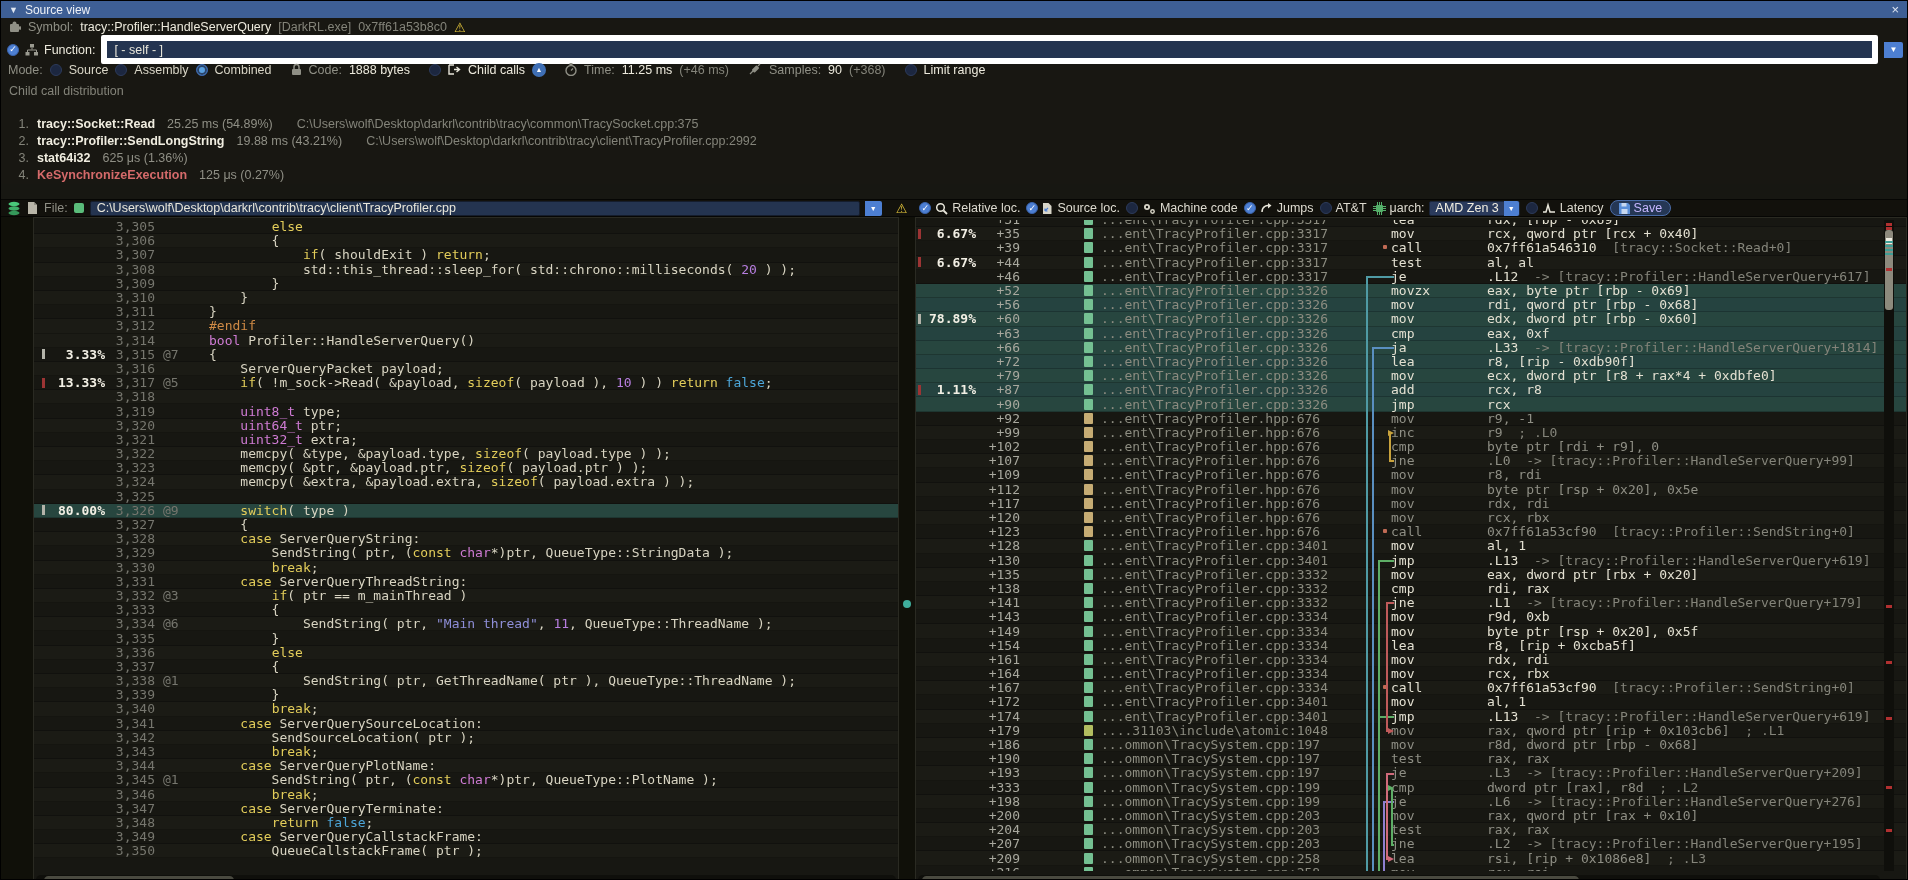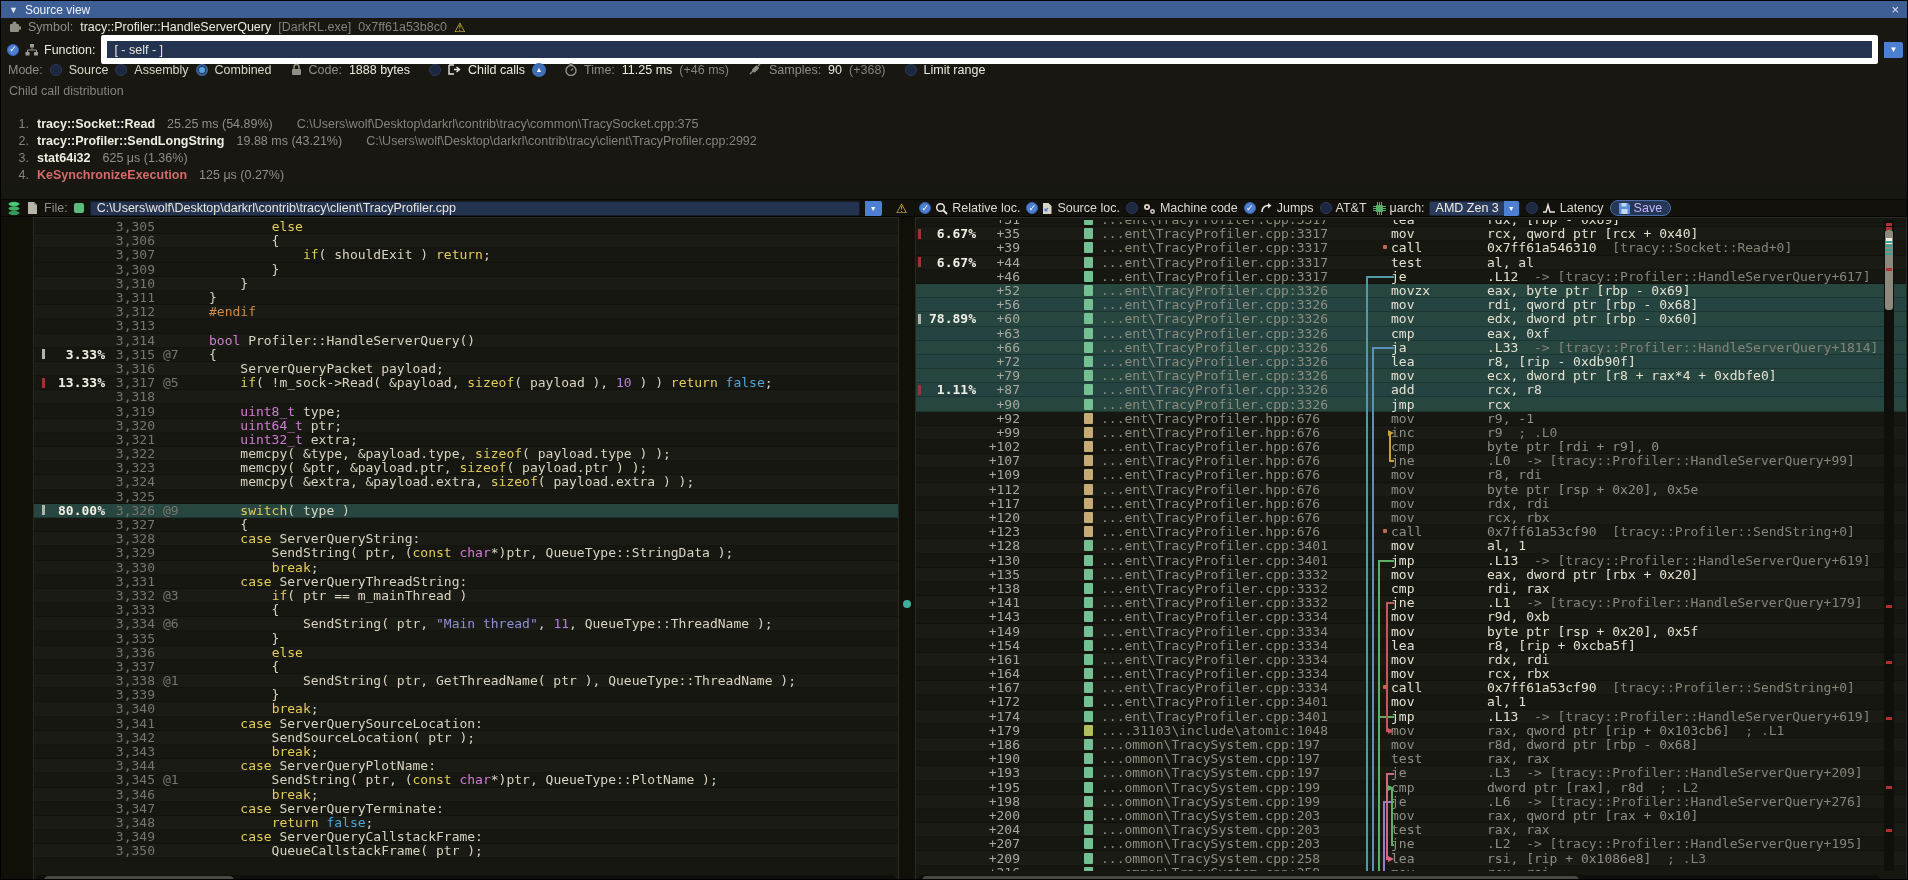--- a/index.html
+++ b/index.html
@@ -354,25 +354,25 @@
   </span>
 </div>
 
 <div class="main">
   <div class="pane pane-left">
     <div class="rows-clip">
       <div id="src-rows">
           <div class="s-row mono"><span class="s-bar"></span><span class="s-pct"></span><span class="s-num">3,305</span><span class="s-at"></span><span class="s-code"><span class="tk-d">        </span><span class="tk-k">else</span></span></div>
           <div class="s-row mono alt"><span class="s-bar"></span><span class="s-pct"></span><span class="s-num">3,306</span><span class="s-at"></span><span class="s-code"><span class="tk-d">        {</span></span></div>
           <div class="s-row mono"><span class="s-bar"></span><span class="s-pct"></span><span class="s-num">3,307</span><span class="s-at"></span><span class="s-code"><span class="tk-d">            </span><span class="tk-k">if</span><span class="tk-d">( shouldExit ) </span><span class="tk-k">return</span><span class="tk-d">;</span></span></div>
+          <div class="s-row mono alt"><span class="s-bar"></span><span class="s-pct"></span><span class="s-num">3,308</span><span class="s-at"></span><span class="s-code"><span class="tk-d">            std::this_thread::sleep_for( std::chrono::milliseconds( </span><span class="tk-n">20</span><span class="tk-d"> ) );</span></span></div>
           <div class="s-row mono"><span class="s-bar"></span><span class="s-pct"></span><span class="s-num">3,309</span><span class="s-at"></span><span class="s-code"><span class="tk-d">        }</span></span></div>
           <div class="s-row mono alt"><span class="s-bar"></span><span class="s-pct"></span><span class="s-num">3,310</span><span class="s-at"></span><span class="s-code"><span class="tk-d">    }</span></span></div>
           <div class="s-row mono"><span class="s-bar"></span><span class="s-pct"></span><span class="s-num">3,311</span><span class="s-at"></span><span class="s-code"><span class="tk-d">}</span></span></div>
           <div class="s-row mono alt"><span class="s-bar"></span><span class="s-pct"></span><span class="s-num">3,312</span><span class="s-at"></span><span class="s-code"><span class="tk-p">#endif</span></span></div>
-          <div class="s-row mono"><span class="s-bar"></span><span class="s-pct"></span><span class="s-num">3,313</span><span class="s-at"></span><span class="s-code"></span></div>
           <div class="s-row mono alt"><span class="s-bar"></span><span class="s-pct"></span><span class="s-num">3,314</span><span class="s-at"></span><span class="s-code"><span class="tk-t">bool</span><span class="tk-d"> Profiler::HandleServerQuery()</span></span></div>
           <div class="s-row mono"><span class="s-bar bar-g"></span><span class="s-pct">3.33%</span><span class="s-num">3,315</span><span class="s-at">@7</span><span class="s-code"><span class="tk-d">{</span></span></div>
           <div class="s-row mono alt"><span class="s-bar"></span><span class="s-pct"></span><span class="s-num">3,316</span><span class="s-at"></span><span class="s-code"><span class="tk-d">    ServerQueryPacket payload;</span></span></div>
           <div class="s-row mono"><span class="s-bar bar-r"></span><span class="s-pct">13.33%</span><span class="s-num">3,317</span><span class="s-at">@5</span><span class="s-code"><span class="tk-d">    </span><span class="tk-k">if</span><span class="tk-d">( !m_sock-&gt;Read( &amp;payload, </span><span class="tk-k">sizeof</span><span class="tk-d">( payload ), </span><span class="tk-n">10</span><span class="tk-d"> ) ) </span><span class="tk-k">return</span><span class="tk-d"> </span><span class="tk-b">false</span><span class="tk-d">;</span></span></div>
           <div class="s-row mono alt"><span class="s-bar"></span><span class="s-pct"></span><span class="s-num">3,318</span><span class="s-at"></span><span class="s-code"></span></div>
           <div class="s-row mono"><span class="s-bar"></span><span class="s-pct"></span><span class="s-num">3,319</span><span class="s-at"></span><span class="s-code"><span class="tk-d">    </span><span class="tk-t">uint8_t</span><span class="tk-d"> type;</span></span></div>
           <div class="s-row mono alt"><span class="s-bar"></span><span class="s-pct"></span><span class="s-num">3,320</span><span class="s-at"></span><span class="s-code"><span class="tk-d">    </span><span class="tk-t">uint64_t</span><span class="tk-d"> ptr;</span></span></div>
           <div class="s-row mono"><span class="s-bar"></span><span class="s-pct"></span><span class="s-num">3,321</span><span class="s-at"></span><span class="s-code"><span class="tk-d">    </span><span class="tk-t">uint32_t</span><span class="tk-d"> extra;</span></span></div>
           <div class="s-row mono alt"><span class="s-bar"></span><span class="s-pct"></span><span class="s-num">3,322</span><span class="s-at"></span><span class="s-code"><span class="tk-d">    memcpy( &amp;type, &amp;payload.type, </span><span class="tk-k">sizeof</span><span class="tk-d">( payload.type ) );</span></span></div>
           <div class="s-row mono"><span class="s-bar"></span><span class="s-pct"></span><span class="s-num">3,323</span><span class="s-at"></span><span class="s-code"><span class="tk-d">    memcpy( &amp;ptr, &amp;payload.ptr, </span><span class="tk-k">sizeof</span><span class="tk-d">( payload.ptr ) );</span></span></div>
@@ -448,21 +448,21 @@
           <div class="a-row mono"><span class="a-bar"></span><span class="a-pct"></span><span class="a-off">+154</span><span class="a-sq sq-green"></span><span class="a-loc">...ent\TracyProfiler.cpp:3334</span><span class="a-jump"></span><span class="a-mn">lea</span><span class="a-op">r8, [rip + 0xcba5f]</span></div>
           <div class="a-row mono alt"><span class="a-bar"></span><span class="a-pct"></span><span class="a-off">+161</span><span class="a-sq sq-green"></span><span class="a-loc">...ent\TracyProfiler.cpp:3334</span><span class="a-jump"></span><span class="a-mn">mov</span><span class="a-op">rdx, rdi</span></div>
           <div class="a-row mono"><span class="a-bar"></span><span class="a-pct"></span><span class="a-off">+164</span><span class="a-sq sq-green"></span><span class="a-loc">...ent\TracyProfiler.cpp:3334</span><span class="a-jump"></span><span class="a-mn">mov</span><span class="a-op">rcx, rbx</span></div>
           <div class="a-row mono alt"><span class="a-bar"></span><span class="a-pct"></span><span class="a-off">+167</span><span class="a-sq sq-green"></span><span class="a-loc">...ent\TracyProfiler.cpp:3334</span><span class="a-jump"></span><span class="a-mn"><span class="callmark"></span>call</span><span class="a-op">0x7ff61a53cf90</span><span class="a-ann">  [tracy::Profiler::SendString+0]</span></div>
           <div class="a-row mono"><span class="a-bar"></span><span class="a-pct"></span><span class="a-off">+172</span><span class="a-sq sq-green"></span><span class="a-loc">...ent\TracyProfiler.cpp:3401</span><span class="a-jump"></span><span class="a-mn">mov</span><span class="a-op">al, 1</span></div>
           <div class="a-row mono alt"><span class="a-bar"></span><span class="a-pct"></span><span class="a-off">+174</span><span class="a-sq sq-green"></span><span class="a-loc">...ent\TracyProfiler.cpp:3401</span><span class="a-jump"></span><span class="a-mn">jmp</span><span class="a-op">.L13</span><span class="a-ann">  -&gt; [tracy::Profiler::HandleServerQuery+619]</span></div>
           <div class="a-row mono dim"><span class="a-bar"></span><span class="a-pct"></span><span class="a-off">+179</span><span class="a-sq sq-lime"></span><span class="a-loc">....31103\include\atomic:1048</span><span class="a-jump"></span><span class="a-mn">mov</span><span class="a-op">rax, qword ptr [rip + 0x103cb6]</span><span class="a-ann">  ; .L1</span></div>
           <div class="a-row mono dim alt"><span class="a-bar"></span><span class="a-pct"></span><span class="a-off">+186</span><span class="a-sq sq-green"></span><span class="a-loc">...ommon\TracySystem.cpp:197</span><span class="a-jump"></span><span class="a-mn">mov</span><span class="a-op">r8d, dword ptr [rbp - 0x68]</span></div>
           <div class="a-row mono dim"><span class="a-bar"></span><span class="a-pct"></span><span class="a-off">+190</span><span class="a-sq sq-green"></span><span class="a-loc">...ommon\TracySystem.cpp:197</span><span class="a-jump"></span><span class="a-mn">test</span><span class="a-op">rax, rax</span></div>
           <div class="a-row mono dim alt"><span class="a-bar"></span><span class="a-pct"></span><span class="a-off">+193</span><span class="a-sq sq-green"></span><span class="a-loc">...ommon\TracySystem.cpp:197</span><span class="a-jump"></span><span class="a-mn">je</span><span class="a-op">.L3</span><span class="a-ann">  -&gt; [tracy::Profiler::HandleServerQuery+209]</span></div>
-          <div class="a-row mono dim"><span class="a-bar"></span><span class="a-pct"></span><span class="a-off">+195</span><span class="a-sq sq-green"></span><span class="a-loc">...ommon\TracySystem.cpp:199</span><span class="a-jump"></span><span class="a-mn">cmp</span><span class="a-op">dword ptr [rax], r8d</span><span class="a-ann">  ; .L2</span></div>
+          <div class="a-row mono dim"><span class="a-bar"></span><span class="a-pct"></span><span class="a-off">+333</span><span class="a-sq sq-green"></span><span class="a-loc">...ommon\TracySystem.cpp:199</span><span class="a-jump"></span><span class="a-mn">cmp</span><span class="a-op">dword ptr [rax], r8d</span><span class="a-ann">  ; .L2</span></div>
           <div class="a-row mono dim alt"><span class="a-bar"></span><span class="a-pct"></span><span class="a-off">+198</span><span class="a-sq sq-green"></span><span class="a-loc">...ommon\TracySystem.cpp:199</span><span class="a-jump"></span><span class="a-mn">je</span><span class="a-op">.L6</span><span class="a-ann">  -&gt; [tracy::Profiler::HandleServerQuery+276]</span></div>
           <div class="a-row mono dim"><span class="a-bar"></span><span class="a-pct"></span><span class="a-off">+200</span><span class="a-sq sq-green"></span><span class="a-loc">...ommon\TracySystem.cpp:203</span><span class="a-jump"></span><span class="a-mn">mov</span><span class="a-op">rax, qword ptr [rax + 0x10]</span></div>
           <div class="a-row mono dim alt"><span class="a-bar"></span><span class="a-pct"></span><span class="a-off">+204</span><span class="a-sq sq-green"></span><span class="a-loc">...ommon\TracySystem.cpp:203</span><span class="a-jump"></span><span class="a-mn">test</span><span class="a-op">rax, rax</span></div>
           <div class="a-row mono dim"><span class="a-bar"></span><span class="a-pct"></span><span class="a-off">+207</span><span class="a-sq sq-green"></span><span class="a-loc">...ommon\TracySystem.cpp:203</span><span class="a-jump"></span><span class="a-mn">jne</span><span class="a-op">.L2</span><span class="a-ann">  -&gt; [tracy::Profiler::HandleServerQuery+195]</span></div>
           <div class="a-row mono dim alt"><span class="a-bar"></span><span class="a-pct"></span><span class="a-off">+209</span><span class="a-sq sq-green"></span><span class="a-loc">...ommon\TracySystem.cpp:258</span><span class="a-jump"></span><span class="a-mn">lea</span><span class="a-op">rsi, [rip + 0x1086e8]</span><span class="a-ann">  ; .L3</span></div>
           <div class="a-row mono dim"><span class="a-bar"></span><span class="a-pct"></span><span class="a-off">+216</span><span class="a-sq sq-green"></span><span class="a-loc">...ommon\TracySystem.cpp:258</span><span class="a-jump"></span><span class="a-mn">mov</span><span class="a-op">rcx, rsi</span></div>
         </div>
       <div class="jump-layer" id="asm-jumps">
           <div class="jv" style="left: 450px; top: 56.8px; width: 2px; height: 596.2px; background: rgb(79, 154, 164);"></div>
           <div class="jh" style="left: 450px; top: 55.8px; width: 28px; height: 2px; background: rgb(79, 154, 164);"></div>

